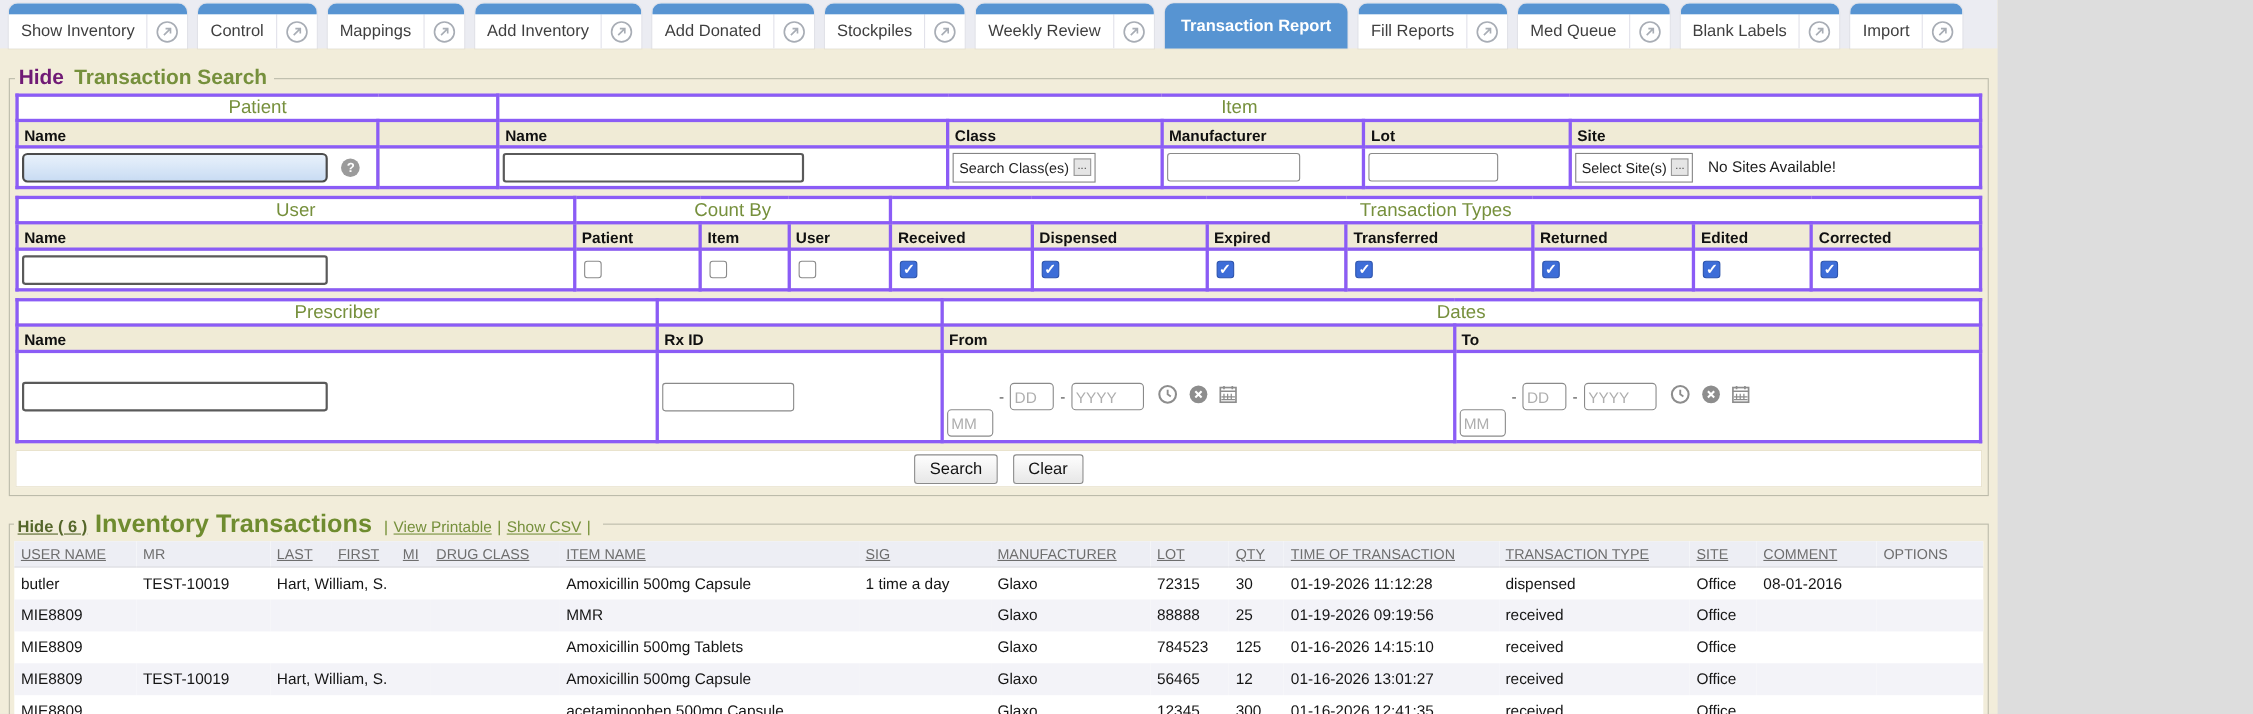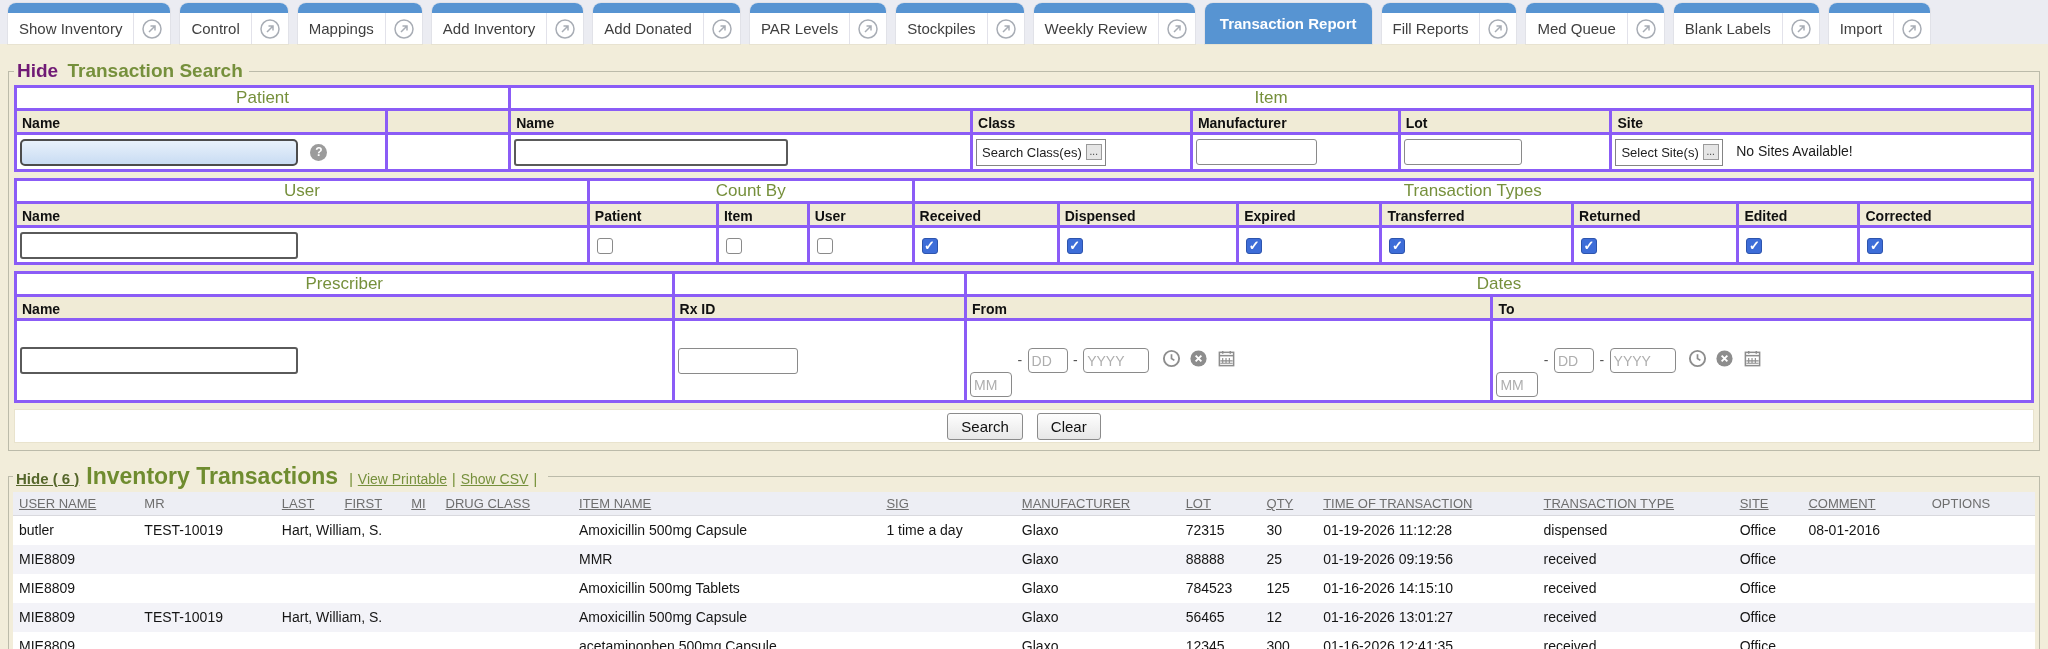--- a/index.html
+++ b/index.html
@@ -1,18 +1,18 @@
 <!DOCTYPE html>
 <html><head>
 <meta charset="utf-8">
 <style>
   * { box-sizing: border-box; margin: 0; padding: 0; }
   html,body { margin:0; background:#dddddd; }
   .screen {
-    width: 2048px; height: 649px; overflow: hidden; position: relative;
+    width: 1816px; height: 649px; overflow: hidden; position: relative;
     background: #f2edda;
     font-family: "Liberation Sans", sans-serif;
   }
   
   .tabbar {
     height: 44px; background: #ebecf2;
     display: flex; align-items: flex-end; padding-left: 8px; gap: 10px;
   }
   .tab {
     position: relative; display: flex; align-items: center;
@@ -127,29 +127,20 @@
         <span class="tab-label">Add Inventory</span>
         <span class="tab-icon">
   <svg width="22" height="22" viewBox="0 0 22 22">
     <circle cx="11" cy="11" r="9" fill="none" stroke="#a8adb5" stroke-width="1.5"></circle>
     <path d="M8 14 L14 8 M9.5 8 H14 V12.5" fill="none" stroke="#a8adb5" stroke-width="1.5"></path>
   </svg>
 </span>
       </div>
       <div class="tab">
         <span class="tab-label">Add Donated</span>
-        <span class="tab-icon">
-  <svg width="22" height="22" viewBox="0 0 22 22">
-    <circle cx="11" cy="11" r="9" fill="none" stroke="#a8adb5" stroke-width="1.5"></circle>
-    <path d="M8 14 L14 8 M9.5 8 H14 V12.5" fill="none" stroke="#a8adb5" stroke-width="1.5"></path>
-  </svg>
-</span>
-      </div>
-      <div class="tab">
-        <span class="tab-label">PAR Levels</span>
         <span class="tab-icon">
   <svg width="22" height="22" viewBox="0 0 22 22">
     <circle cx="11" cy="11" r="9" fill="none" stroke="#a8adb5" stroke-width="1.5"></circle>
     <path d="M8 14 L14 8 M9.5 8 H14 V12.5" fill="none" stroke="#a8adb5" stroke-width="1.5"></path>
   </svg>
 </span>
       </div>
       <div class="tab">
         <span class="tab-label">Stockpiles</span>
         <span class="tab-icon">

